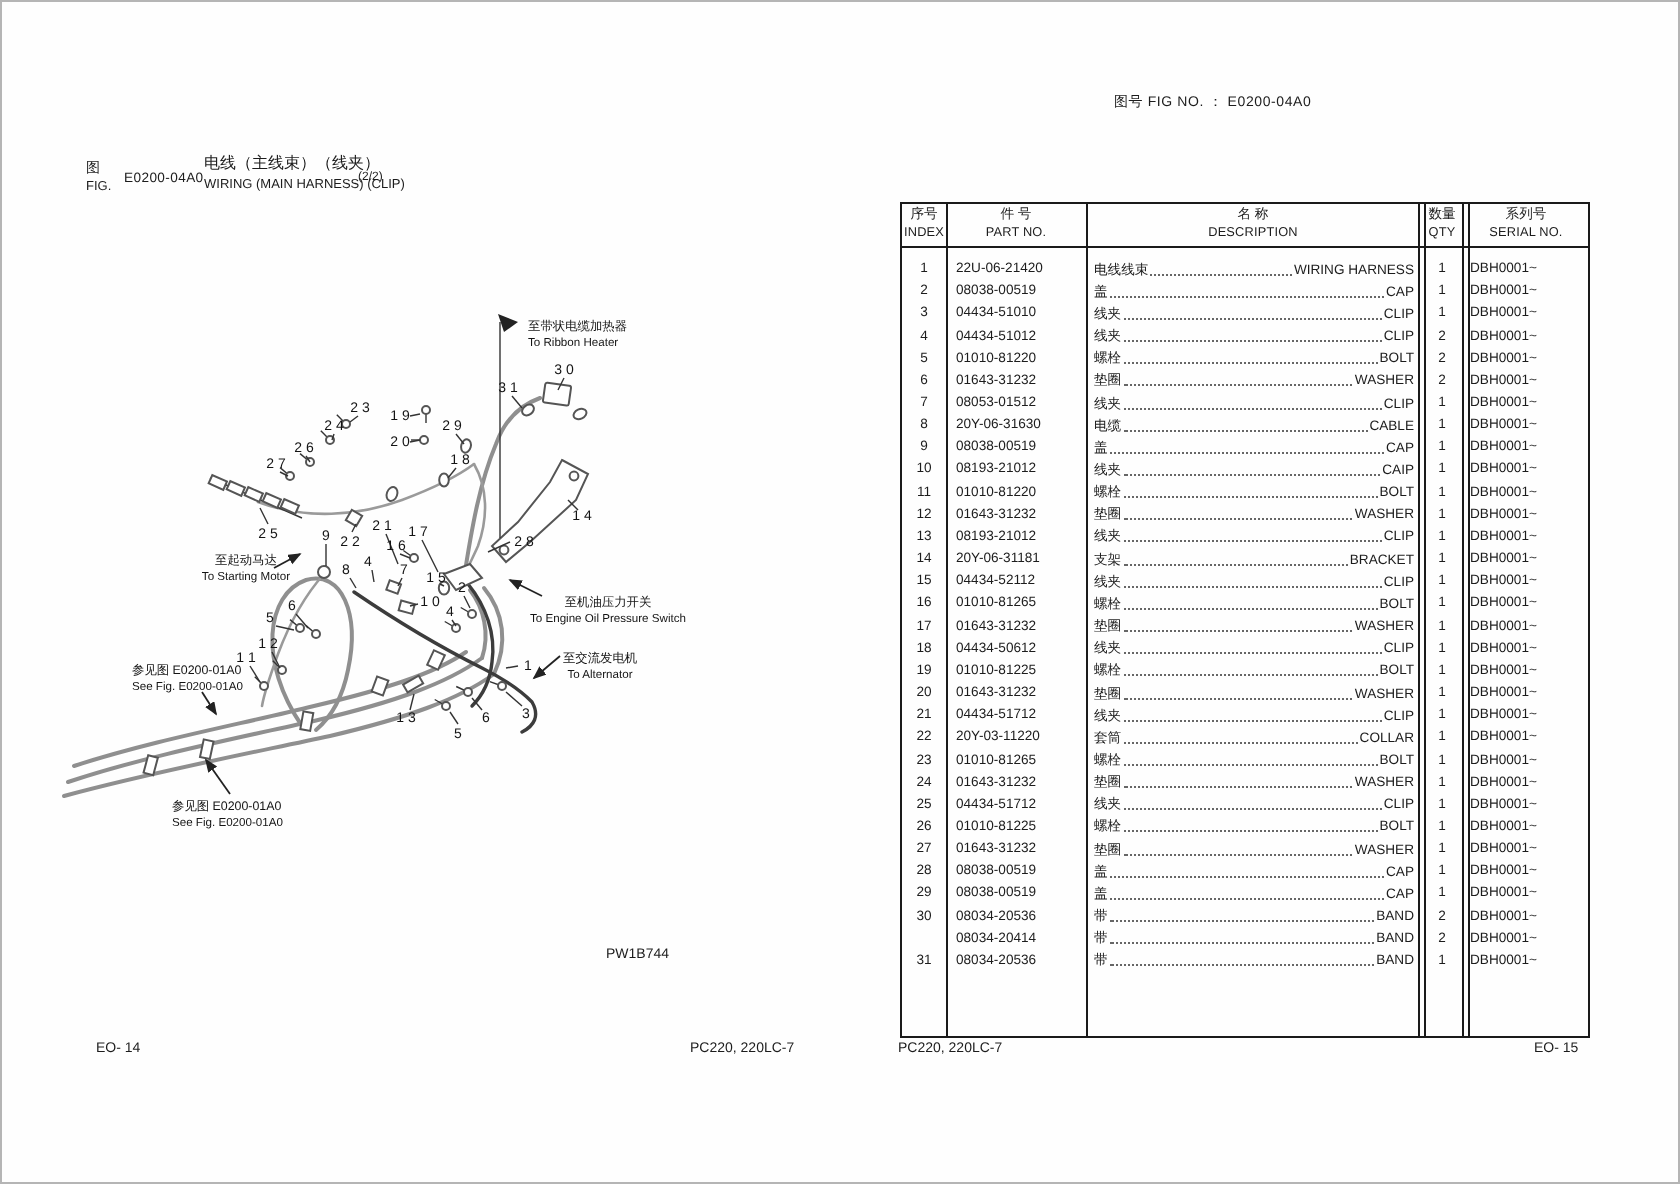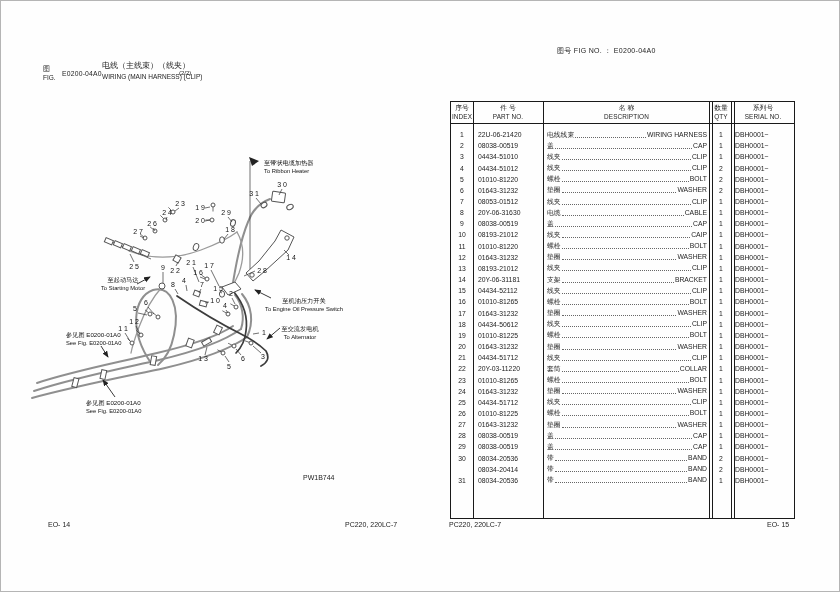--- a/index.html
+++ b/index.html
@@ -1,21 +1,21 @@
 <!DOCTYPE html>
 <html><head>
 <meta charset="utf-8">
 <style>
   html,body{margin:0;padding:0;background:#e8e8e8;}
   .canvas{position:relative;width:840px;height:592px;background:#fefefe;margin:0 auto;
           font-family:"Liberation Sans","DejaVu Sans",sans-serif;color:#1c1c1c;
           border:1px solid #b5b5b5;box-sizing:border-box;overflow:hidden;}
   .abs{position:absolute;}
   
-  .figblock{left:42px;top:63px;font-size:7px;line-height:8px;height:22px;width:220px;text-align:center;}
+  .figblock{left:42px;top:79px;font-size:7px;line-height:8px;height:22px;width:220px;text-align:center;}
   .fb-figcn{position:absolute;left:0;top:1px;font-size:7px;}
   .fb-figen{position:absolute;left:0;top:10px;font-size:6.5px;}
   .fb-figno{position:absolute;left:19px;top:6px;font-size:6.8px;letter-spacing:.2px;}
   .fb-titlecn{position:absolute;left:59px;top:-2px;font-size:8px;white-space:nowrap;}
   .fb-titleen{position:absolute;left:59px;top:9px;font-size:6.5px;white-space:nowrap;}
   .fb-sheet{position:absolute;left:136px;top:5px;font-size:6px;}
   
   .fignohdr{left:556px;top:45px;font-size:7px;letter-spacing:.3px;white-space:nowrap;}
   .pwcode{left:302px;top:473px;font-size:7px;}
   .foot{font-size:7px;top:520px;white-space:nowrap;}

